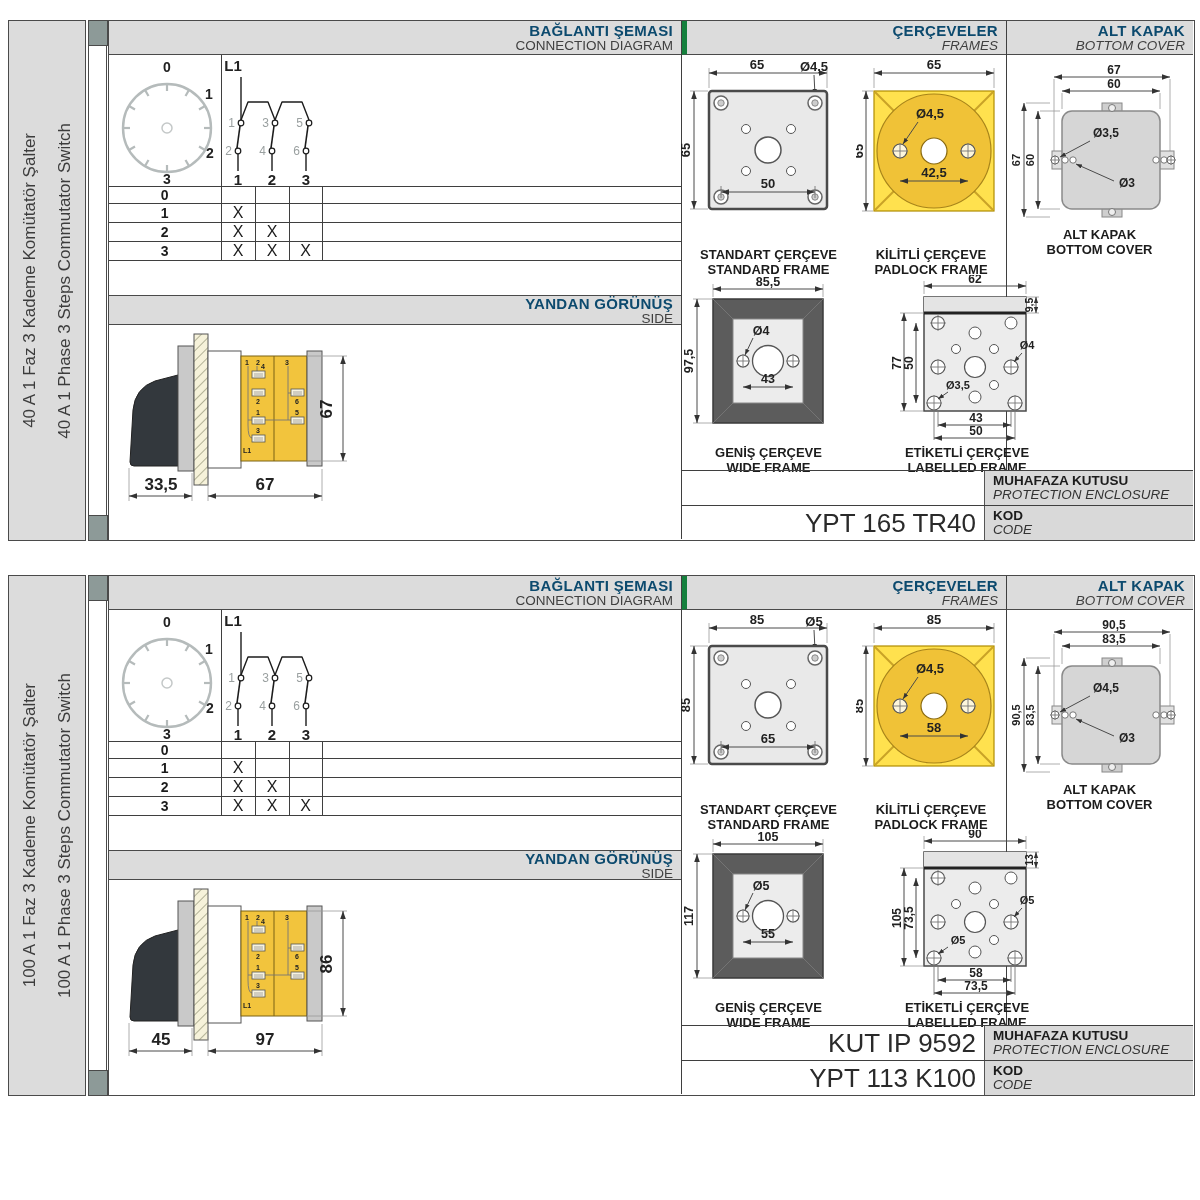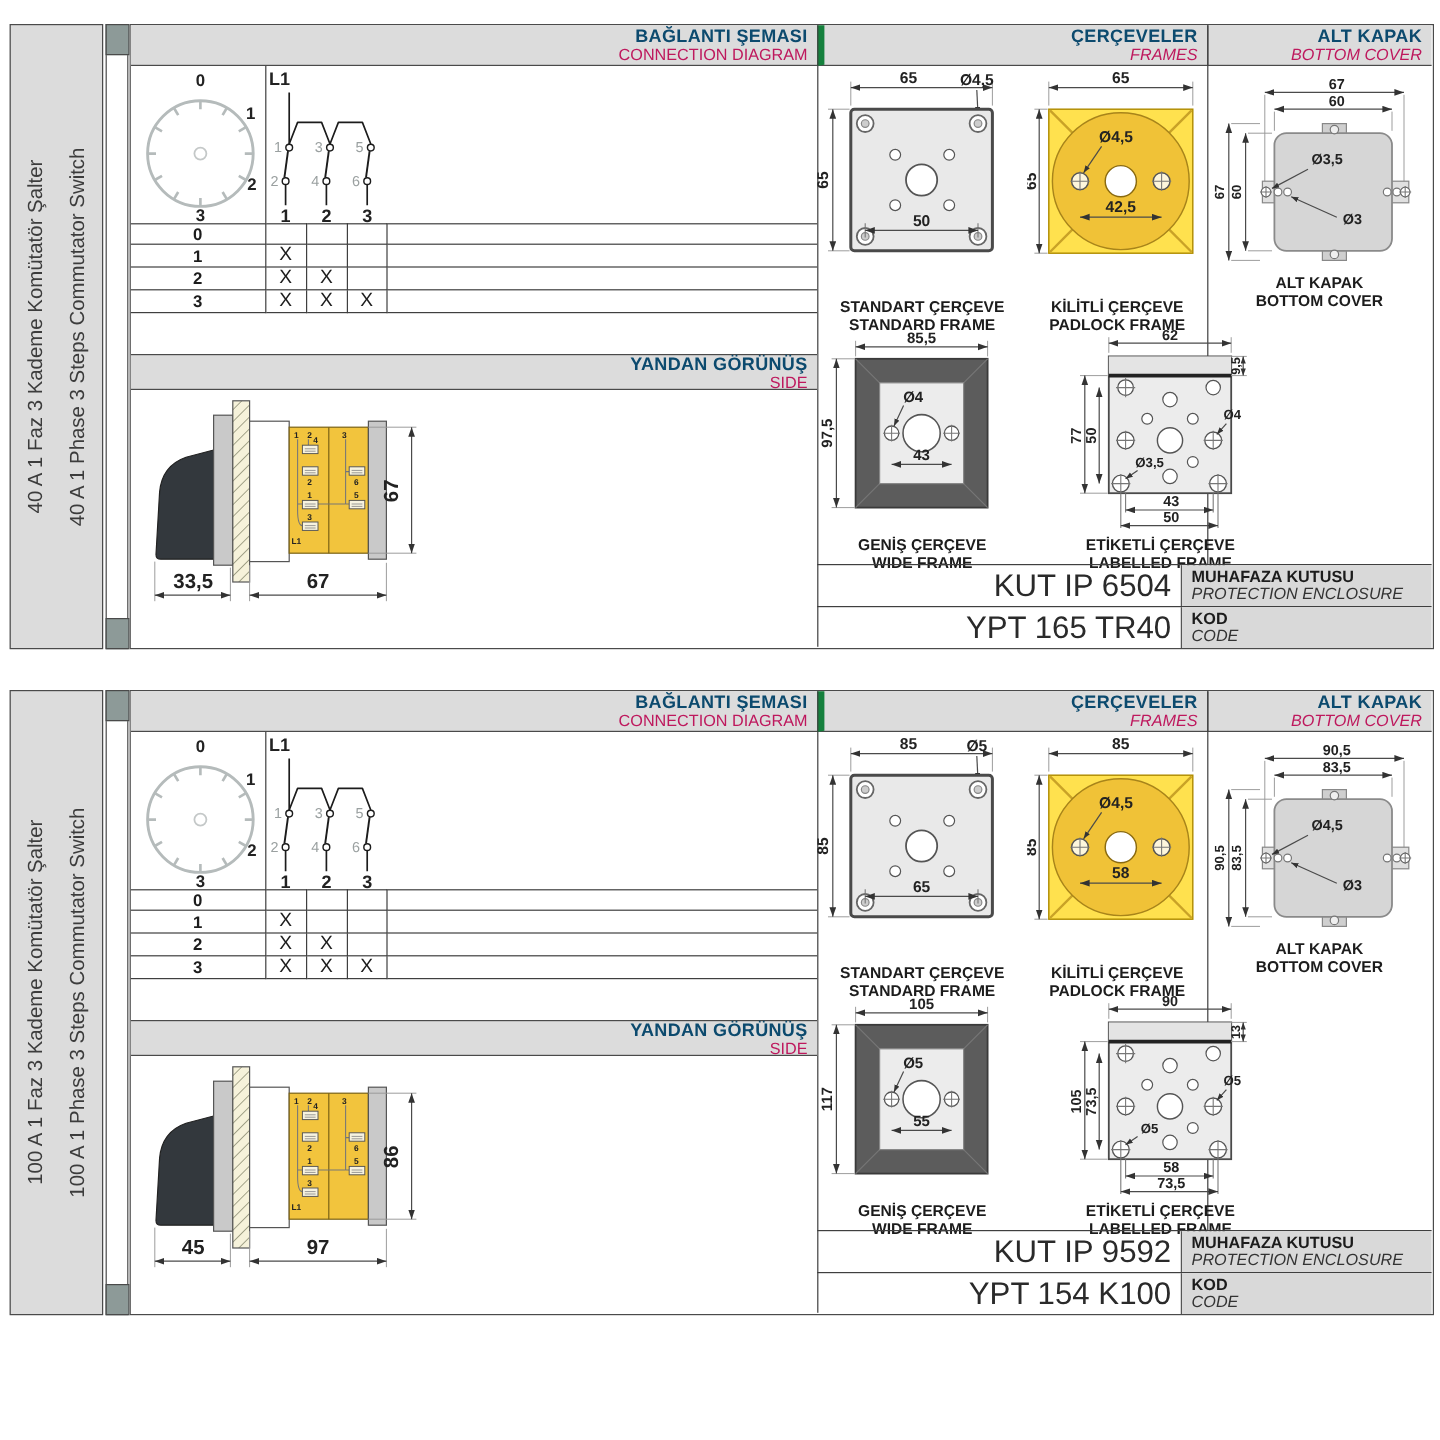--- a/index.html
+++ b/index.html
@@ -10,21 +10,21 @@
   .vtext{writing-mode:vertical-rl;transform:rotate(180deg);font-size:17px;color:#3c3c3c;white-space:nowrap;}
   .strip{position:absolute;left:80px;top:0;width:19px;height:521px;background:#fff;
     border:1px solid #4a4a4a;box-sizing:border-box;}
   .cap{position:absolute;left:-1px;width:18px;height:24px;background:#8d9a98;border:1px solid #4a4a4a;}
   .cap.top{top:-1px}.cap.bot{bottom:-1px}
   .mainbox{position:absolute;left:100px;top:0;width:1087px;height:521px;background:#fff;
     border:1.5px solid #4a4a4a;box-sizing:border-box;}
   .hd{position:absolute;background:#dcdcdc;border-bottom:1px solid #4a4a4a;box-sizing:border-box;
     height:34px;text-align:right;padding:2px 8px 0 0;}
   .hd-tr{font-weight:bold;font-size:15px;line-height:16px;color:#0c4a6e;letter-spacing:.3px;}
-  .hd-en{font-size:13.5px;line-height:14px;color:#be185d;}
+  .hd-en{font-size:13.5px;line-height:14px;color:#404040;}
   .it{font-style:italic;}
   .hd-conn{left:0;top:0;width:572px;}
   .hd-frames{left:572px;top:0;width:325px;border-left:6px solid #15803d;}
   .hd-cover{left:897px;top:0;width:187px;border-left:1px solid #4a4a4a;}
   .vline{position:absolute;width:1px;background:#3f3f3f;}
   .v1{left:572px;top:0;height:518px;}
   .v2{left:897px;top:0;height:449px;}
   .dialsvg{position:absolute;left:0;top:34px;}
   .dialdiv{left:112px;top:34px;height:131px;}
   .circuitsvg{position:absolute;left:112px;top:34px;}
@@ -491,21 +491,20 @@
         <text class="t" font-size="12" x="100" y="72">Ø3,5</text>
         <line class="dim" x1="84" y1="76" x2="54" y2="92" marker-end="url(#arrs)"></line>
         <text class="t" font-size="12" x="121" y="122">Ø3</text>
         <line class="dim" x1="108" y1="116" x2="70" y2="99" marker-end="url(#arrs)"></line>
       </svg>
       <div class="cap2">ALT KAPAK</div>
       <div class="cap2">BOTTOM COVER</div>
     </div>
 
     <div class="coderow cr1">
-      <div class="code-value">KUT IP 6504</div>
       <div class="code-label">
         <div class="cl-tr">MUHAFAZA KUTUSU</div>
         <div class="cl-en">PROTECTION ENCLOSURE</div>
       </div>
     </div>
     <div class="coderow cr2">
       <div class="code-value">YPT 165 TR40</div>
       <div class="code-label">
         <div class="cl-tr">KOD</div>
         <div class="cl-en">CODE</div>
@@ -932,21 +931,21 @@
     </div>
 
     <div class="coderow cr1">
       <div class="code-value">KUT IP 9592</div>
       <div class="code-label">
         <div class="cl-tr">MUHAFAZA KUTUSU</div>
         <div class="cl-en">PROTECTION ENCLOSURE</div>
       </div>
     </div>
     <div class="coderow cr2">
-      <div class="code-value">YPT 154 K100</div>
+      <div class="code-value">YPT 113 K100</div>
       <div class="code-label">
         <div class="cl-tr">KOD</div>
         <div class="cl-en">CODE</div>
       </div>
     </div>
 
   </div>
 </section>
 </div>
 

